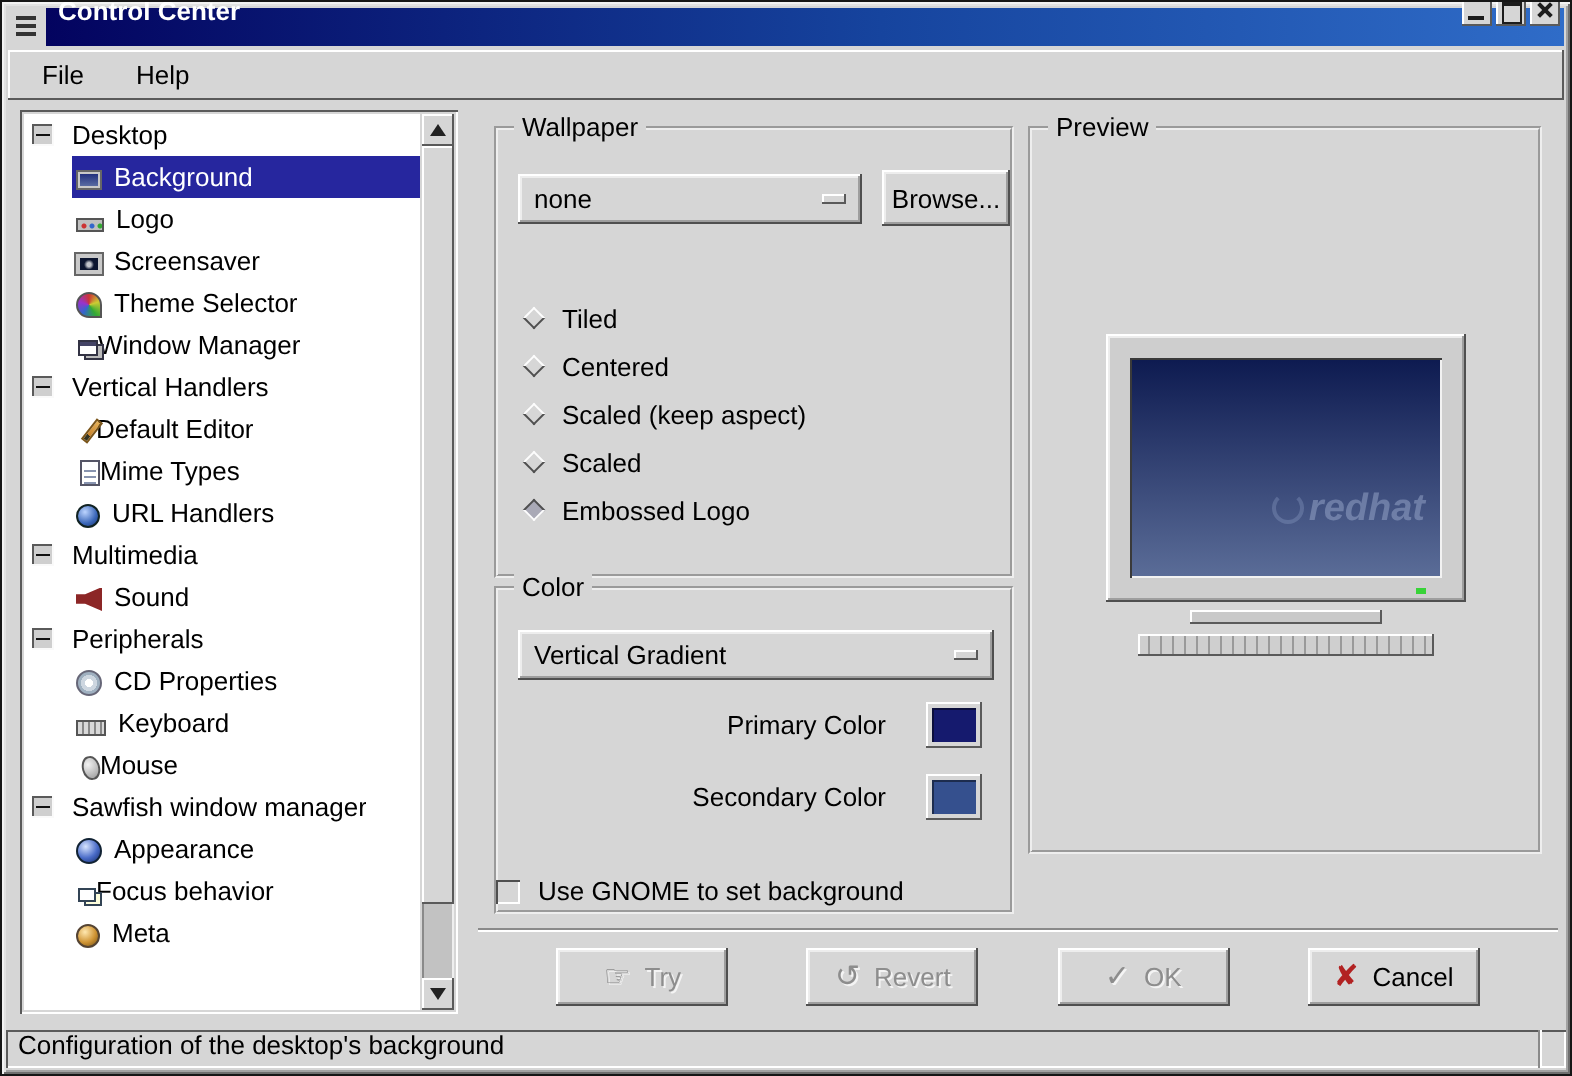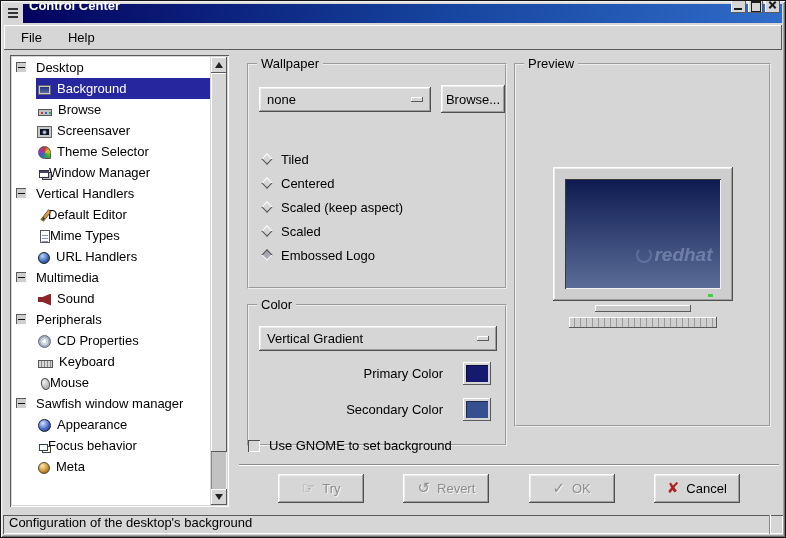--- a/index.html
+++ b/index.html
@@ -95,21 +95,21 @@
   .arr.up { border-bottom:6px solid #222; }
   .arr.down { border-top:6px solid #222; }
   .sb-track { flex:1; position:relative; }
   .sb-thumb { position:absolute; left:0; right:0; top:0; height:91%; background:#d6d6d6; }
 
   
   .frame { position:absolute; border:2px groove #eeeeee; }
   .legend { position:absolute; top:-9px; left:8px; background:#d6d6d6; padding:0 4px; }
 
   .fs-wallpaper { left:246px; top:62px; width:260px; height:226px; }
-  .fs-color    { left:246px; top:303px; width:260px; height:142px; }
+  .fs-color    { left:246px; top:292px; width:260px; height:164px; }
   .fs-preview  { left:513px; top:62px; width:257px; height:364px; }
 
   
   .optmenu { position:absolute; background:#d6d6d6; display:flex; align-items:center;
     padding:0 8px; cursor:default; }
   .opt-ind { margin-left:auto; width:12px; height:5px; background:#d6d6d6;
     box-shadow: inset -1px -1px 0 #5a5a5a, inset 1px 1px 0 #fff; flex:none; }
   .om-wallpaper { left:10px; top:22px; width:172px; height:25px; }
   .om-color { left:10px; top:20px; width:238px; height:25px; }
   .gtkbtn { background:#d6d6d6; display:flex; align-items:center; justify-content:center; cursor:default; }
@@ -190,21 +190,21 @@
       <div class="trow top">
         <span class="expander"></span>
         <span class="tlabel">Desktop</span>
       </div>
       <div class="trow child selected">
         <span class="ticon i-monitor"></span>
         <span class="tlabel">Background</span>
       </div>
       <div class="trow child">
         <span class="ticon i-panel"></span>
-        <span class="tlabel">Browse</span>
+        <span class="tlabel">Logo</span>
       </div>
       <div class="trow child">
         <span class="ticon i-screensaver"></span>
         <span class="tlabel">Screensaver</span>
       </div>
       <div class="trow child">
         <span class="ticon i-theme"></span>
         <span class="tlabel">Theme Selector</span>
       </div>
       <div class="trow child">

